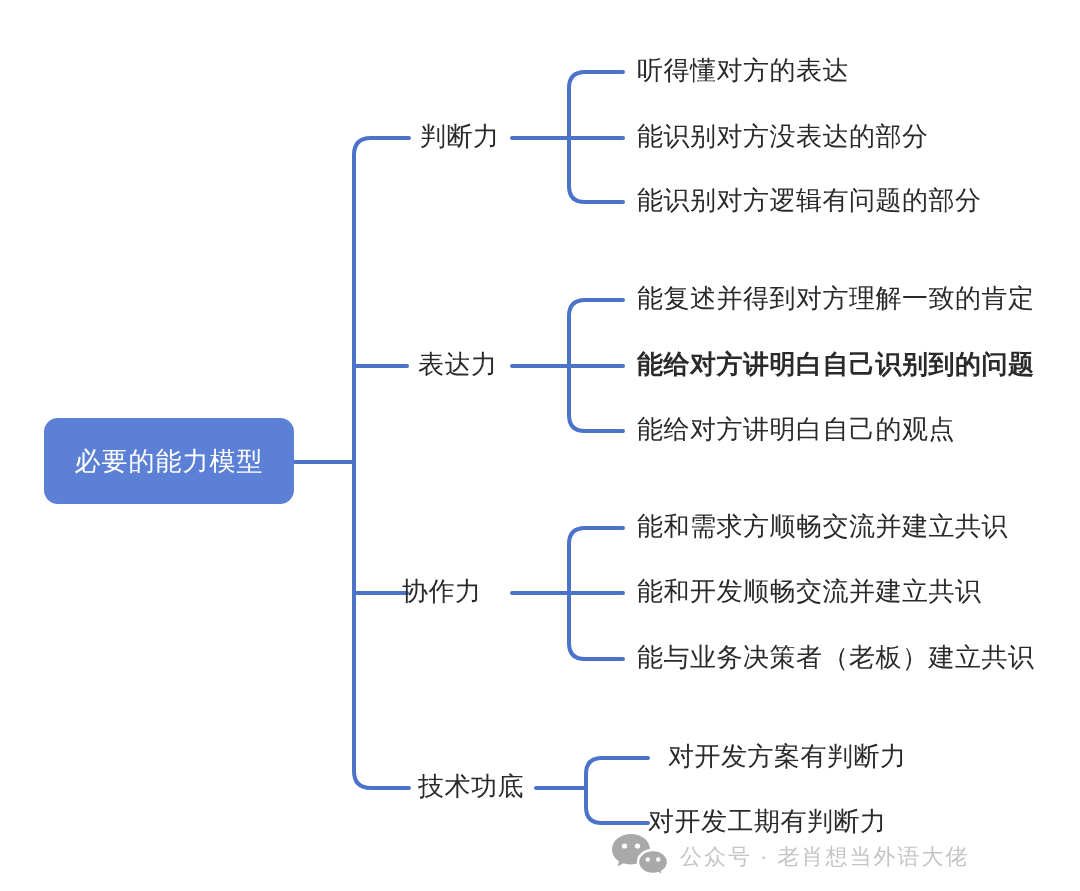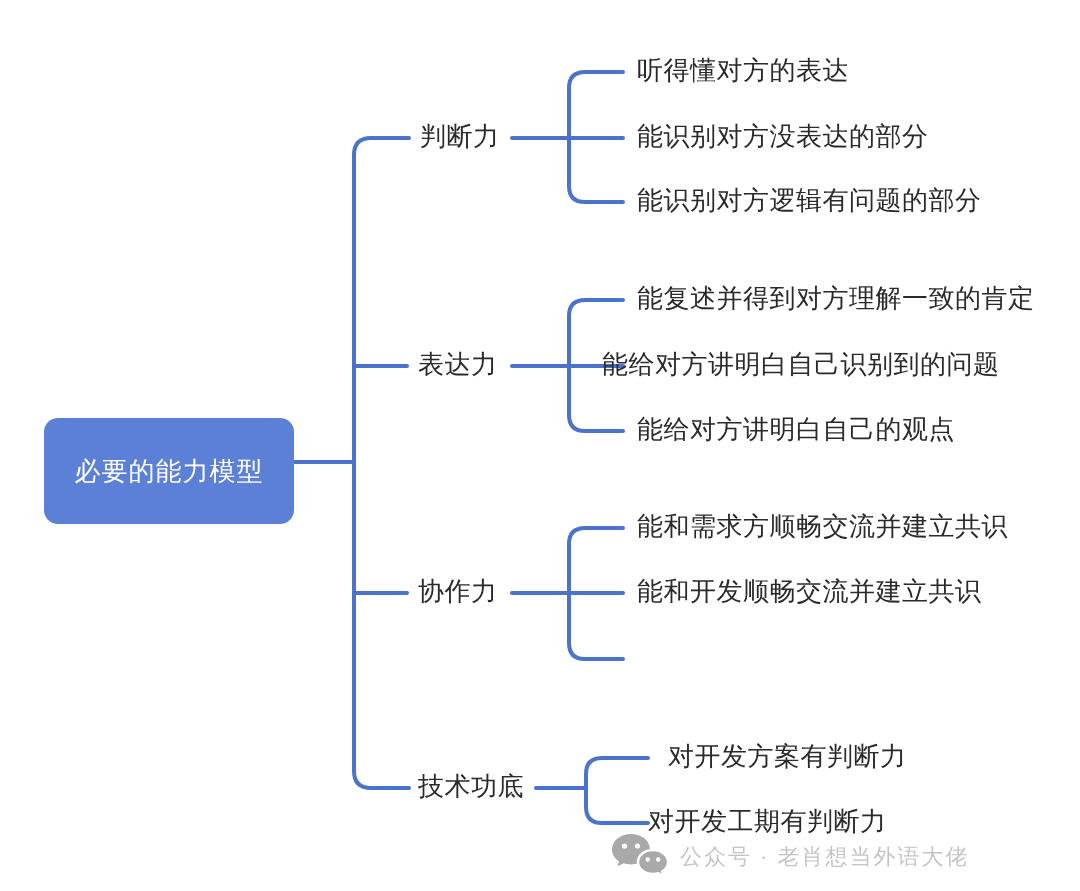--- a/index.html
+++ b/index.html
@@ -22,21 +22,21 @@
   .connector {
     fill: none;
     stroke: var(--line, #4a73c9);
     stroke-width: 4;
     stroke-linecap: round;
     stroke-linejoin: round;
   }
   .root-node {
     position: absolute;
     left: 44px; top: 418px;
-    width: 250px; height: 106px;
+    width: 250px; height: 86px;
     background: var(--root-fill, #5b80d5);
     border-radius: 14px;
     display: flex;
     align-items: center;
     justify-content: center;
   }
   .root-node .root-label {
     color: var(--root-text, #ffffff);
     font-size: 26px;
     letter-spacing: 1px;
@@ -90,33 +90,34 @@
     <path class="connector" d="M536 788 H586"></path>
     <path class="connector" d="M648 758 H602 Q586 758 586 774 V807 Q586 823 602 823 H648"></path>
   </svg>
 
   <div class="root-node">
     <span class="root-label">必要的能力模型</span>
   </div>
 
   <div class="node-label" style="left:420px; top:138px;">判断力</div>
   <div class="node-label" style="left:418px; top:366px;">表达力</div>
-  <div class="node-label" style="left:418px; top:593px;">协作力</div>
+  <div class="node-label" style="left:402px; top:593px;">协作力</div>
   <div class="node-label" style="left:418px; top:788px;">技术功底</div>
 
   <div class="node-label" style="left:637px; top:72px;">听得懂对方的表达</div>
   <div class="node-label" style="left:637px; top:138px;">能识别对方没表达的部分</div>
   <div class="node-label" style="left:637px; top:300px;">能复述并得到对方理解一致的肯定</div>
 
   <div class="node-label" style="left:637px; top:202px;">能识别对方逻辑有问题的部分</div>
-  <div class="node-label" style="left:602px; top:366px;">能给对方讲明白自己识别到的问题</div>
+  <div class="node-label" style="left:637px; top:366px;font-weight:bold;">能给对方讲明白自己识别到的问题</div>
   <div class="node-label" style="left:637px; top:431px;">能给对方讲明白自己的观点</div>
 
   <div class="node-label" style="left:637px; top:593px;">能和开发顺畅交流并建立共识</div>
   <div class="node-label" style="left:637px; top:528px;">能和需求方顺畅交流并建立共识</div>
+  <div class="node-label" style="left:637px; top:659px;">能与业务决策者（老板）建立共识</div>
 
   <div class="node-label" style="left:648px; top:758px;margin-left:20px;">对开发方案有判断力</div>
   <div class="node-label" style="left:648px; top:823px;">对开发工期有判断力</div>
 
   <div class="watermark">
     <svg class="wechat-icon" viewBox="0 0 58 50" aria-hidden="true">
       <g fill="var(--watermark-icon, #a9a9a9)">
 
         <path d="M21 2 C10 2 2 9 2 17.5 C2 22.5 4.8 26.6 9 29.2 L7.4 34.4 L13.4 31.2 C15.7 31.9 18.3 32.4 21 32.4 C32 32.4 40 25.5 40 17.5 C40 9 32 2 21 2 Z"></path>
 

